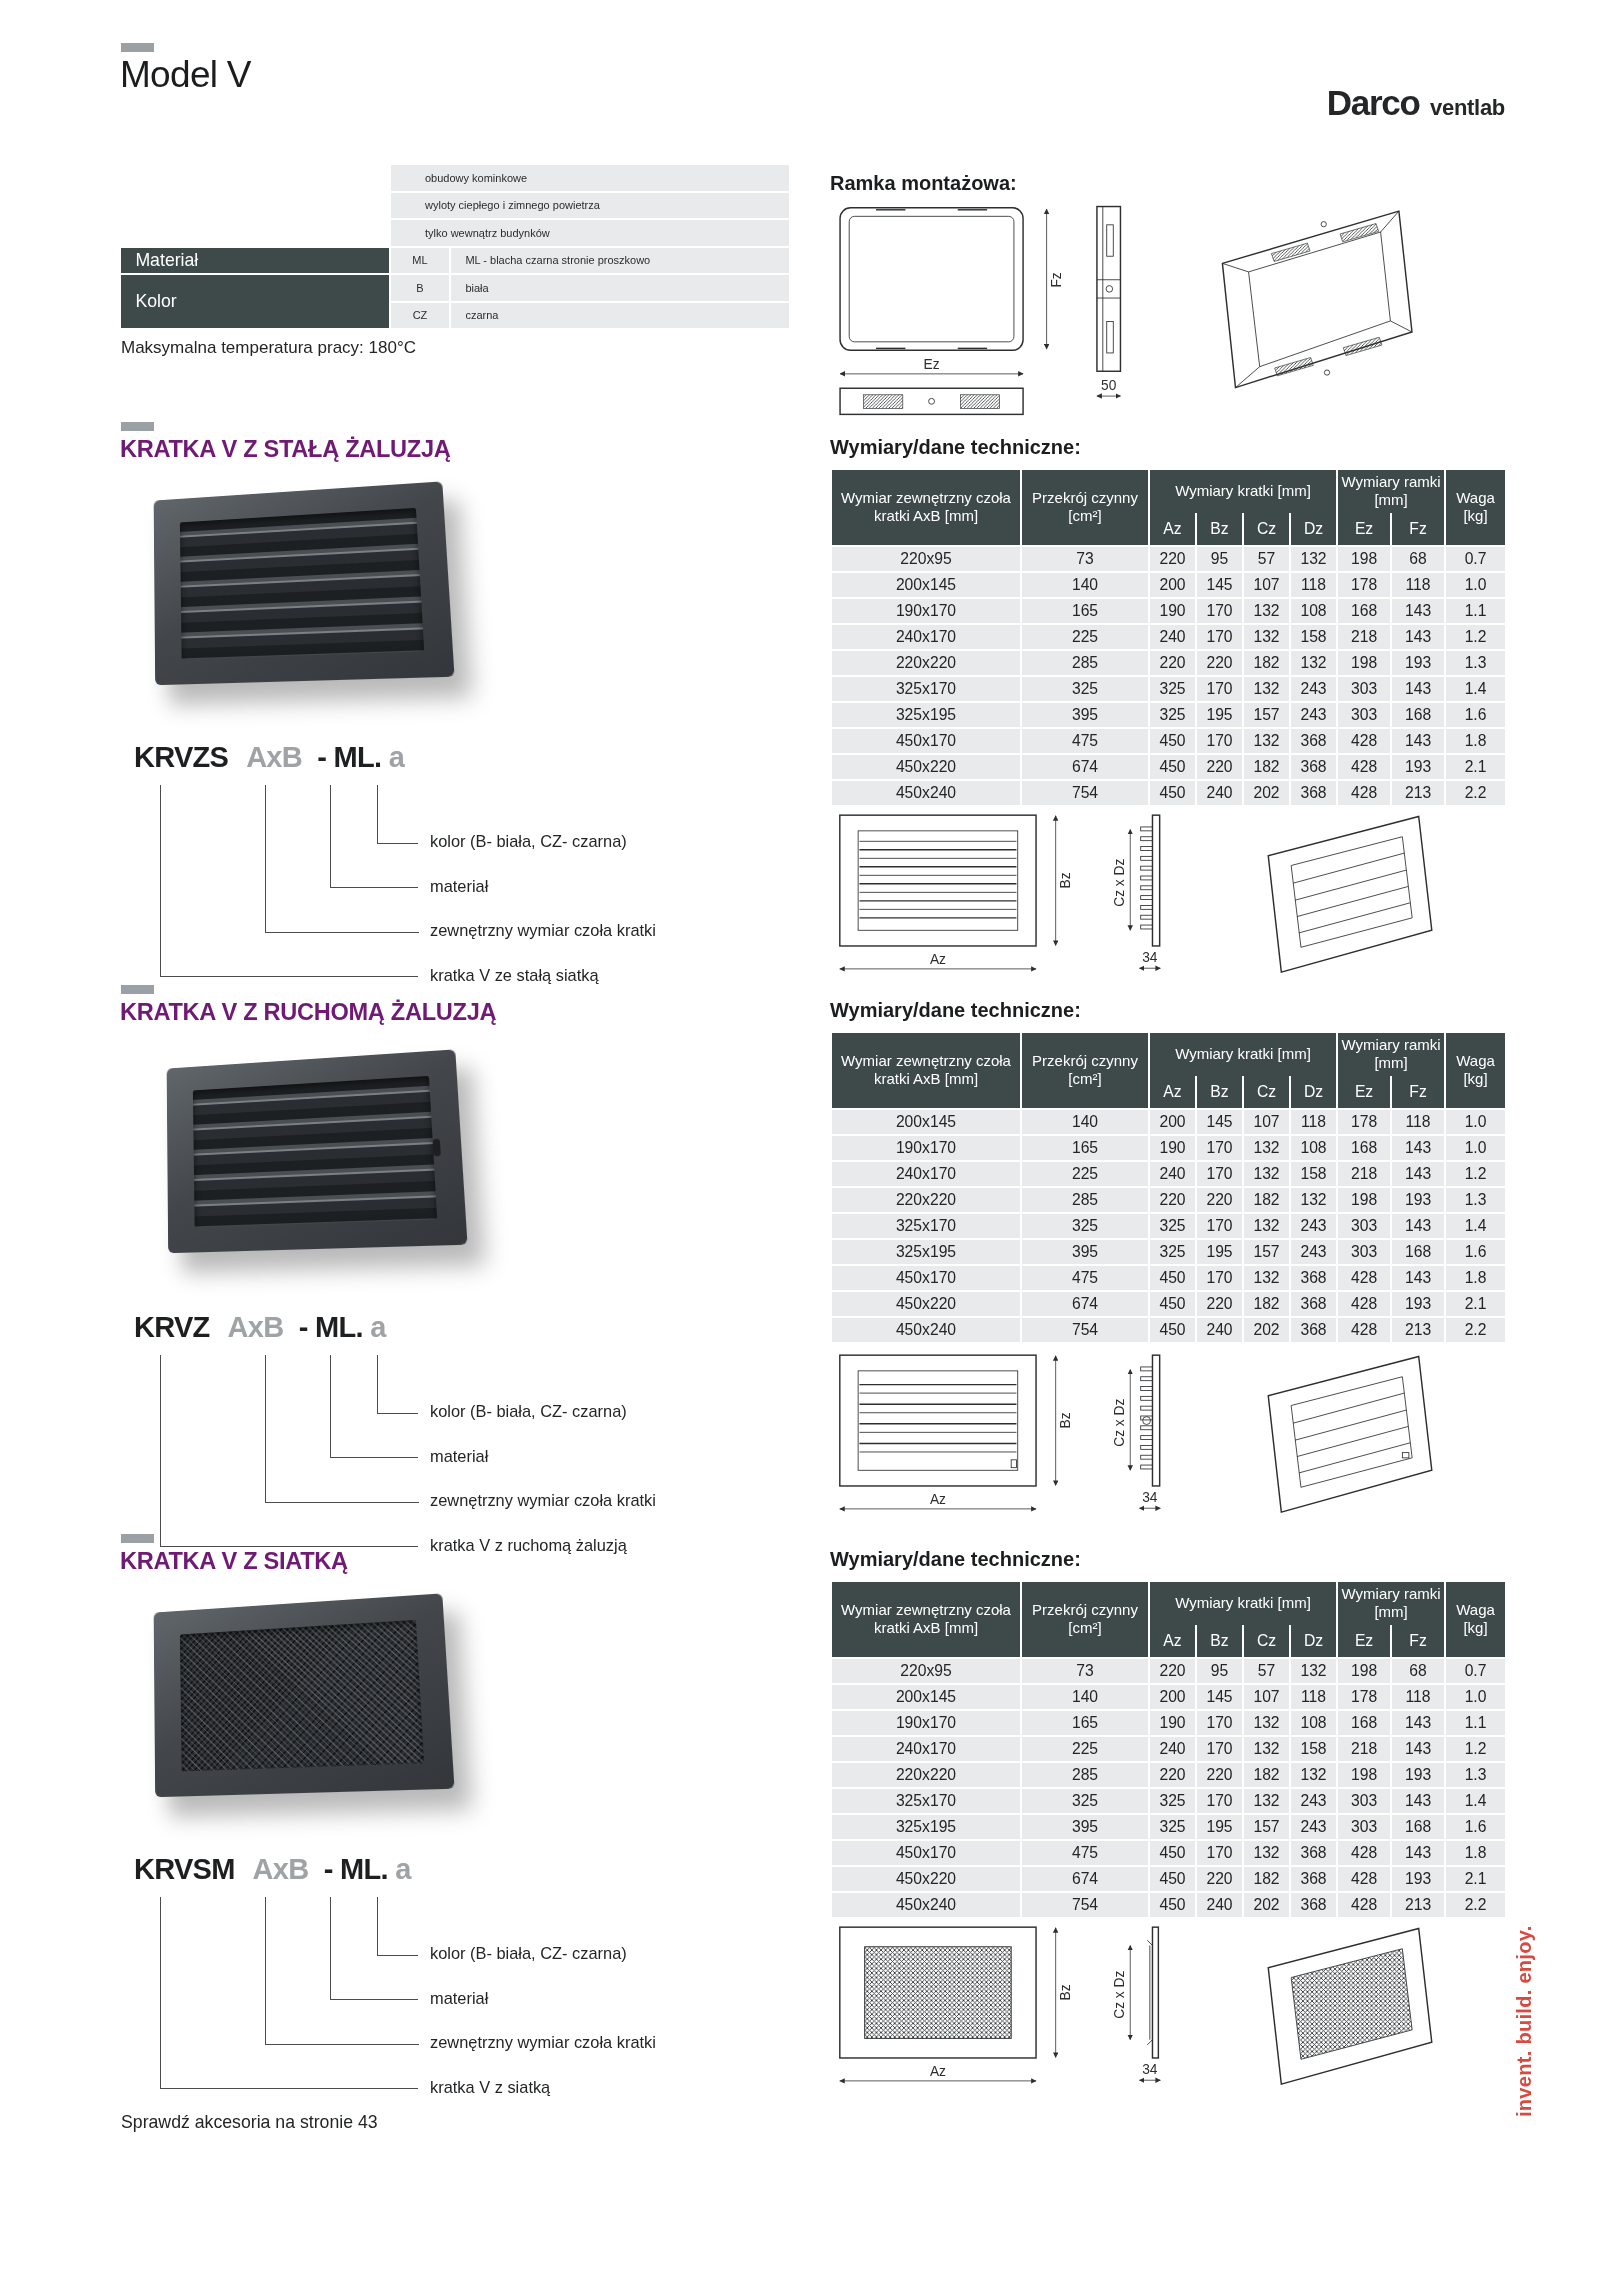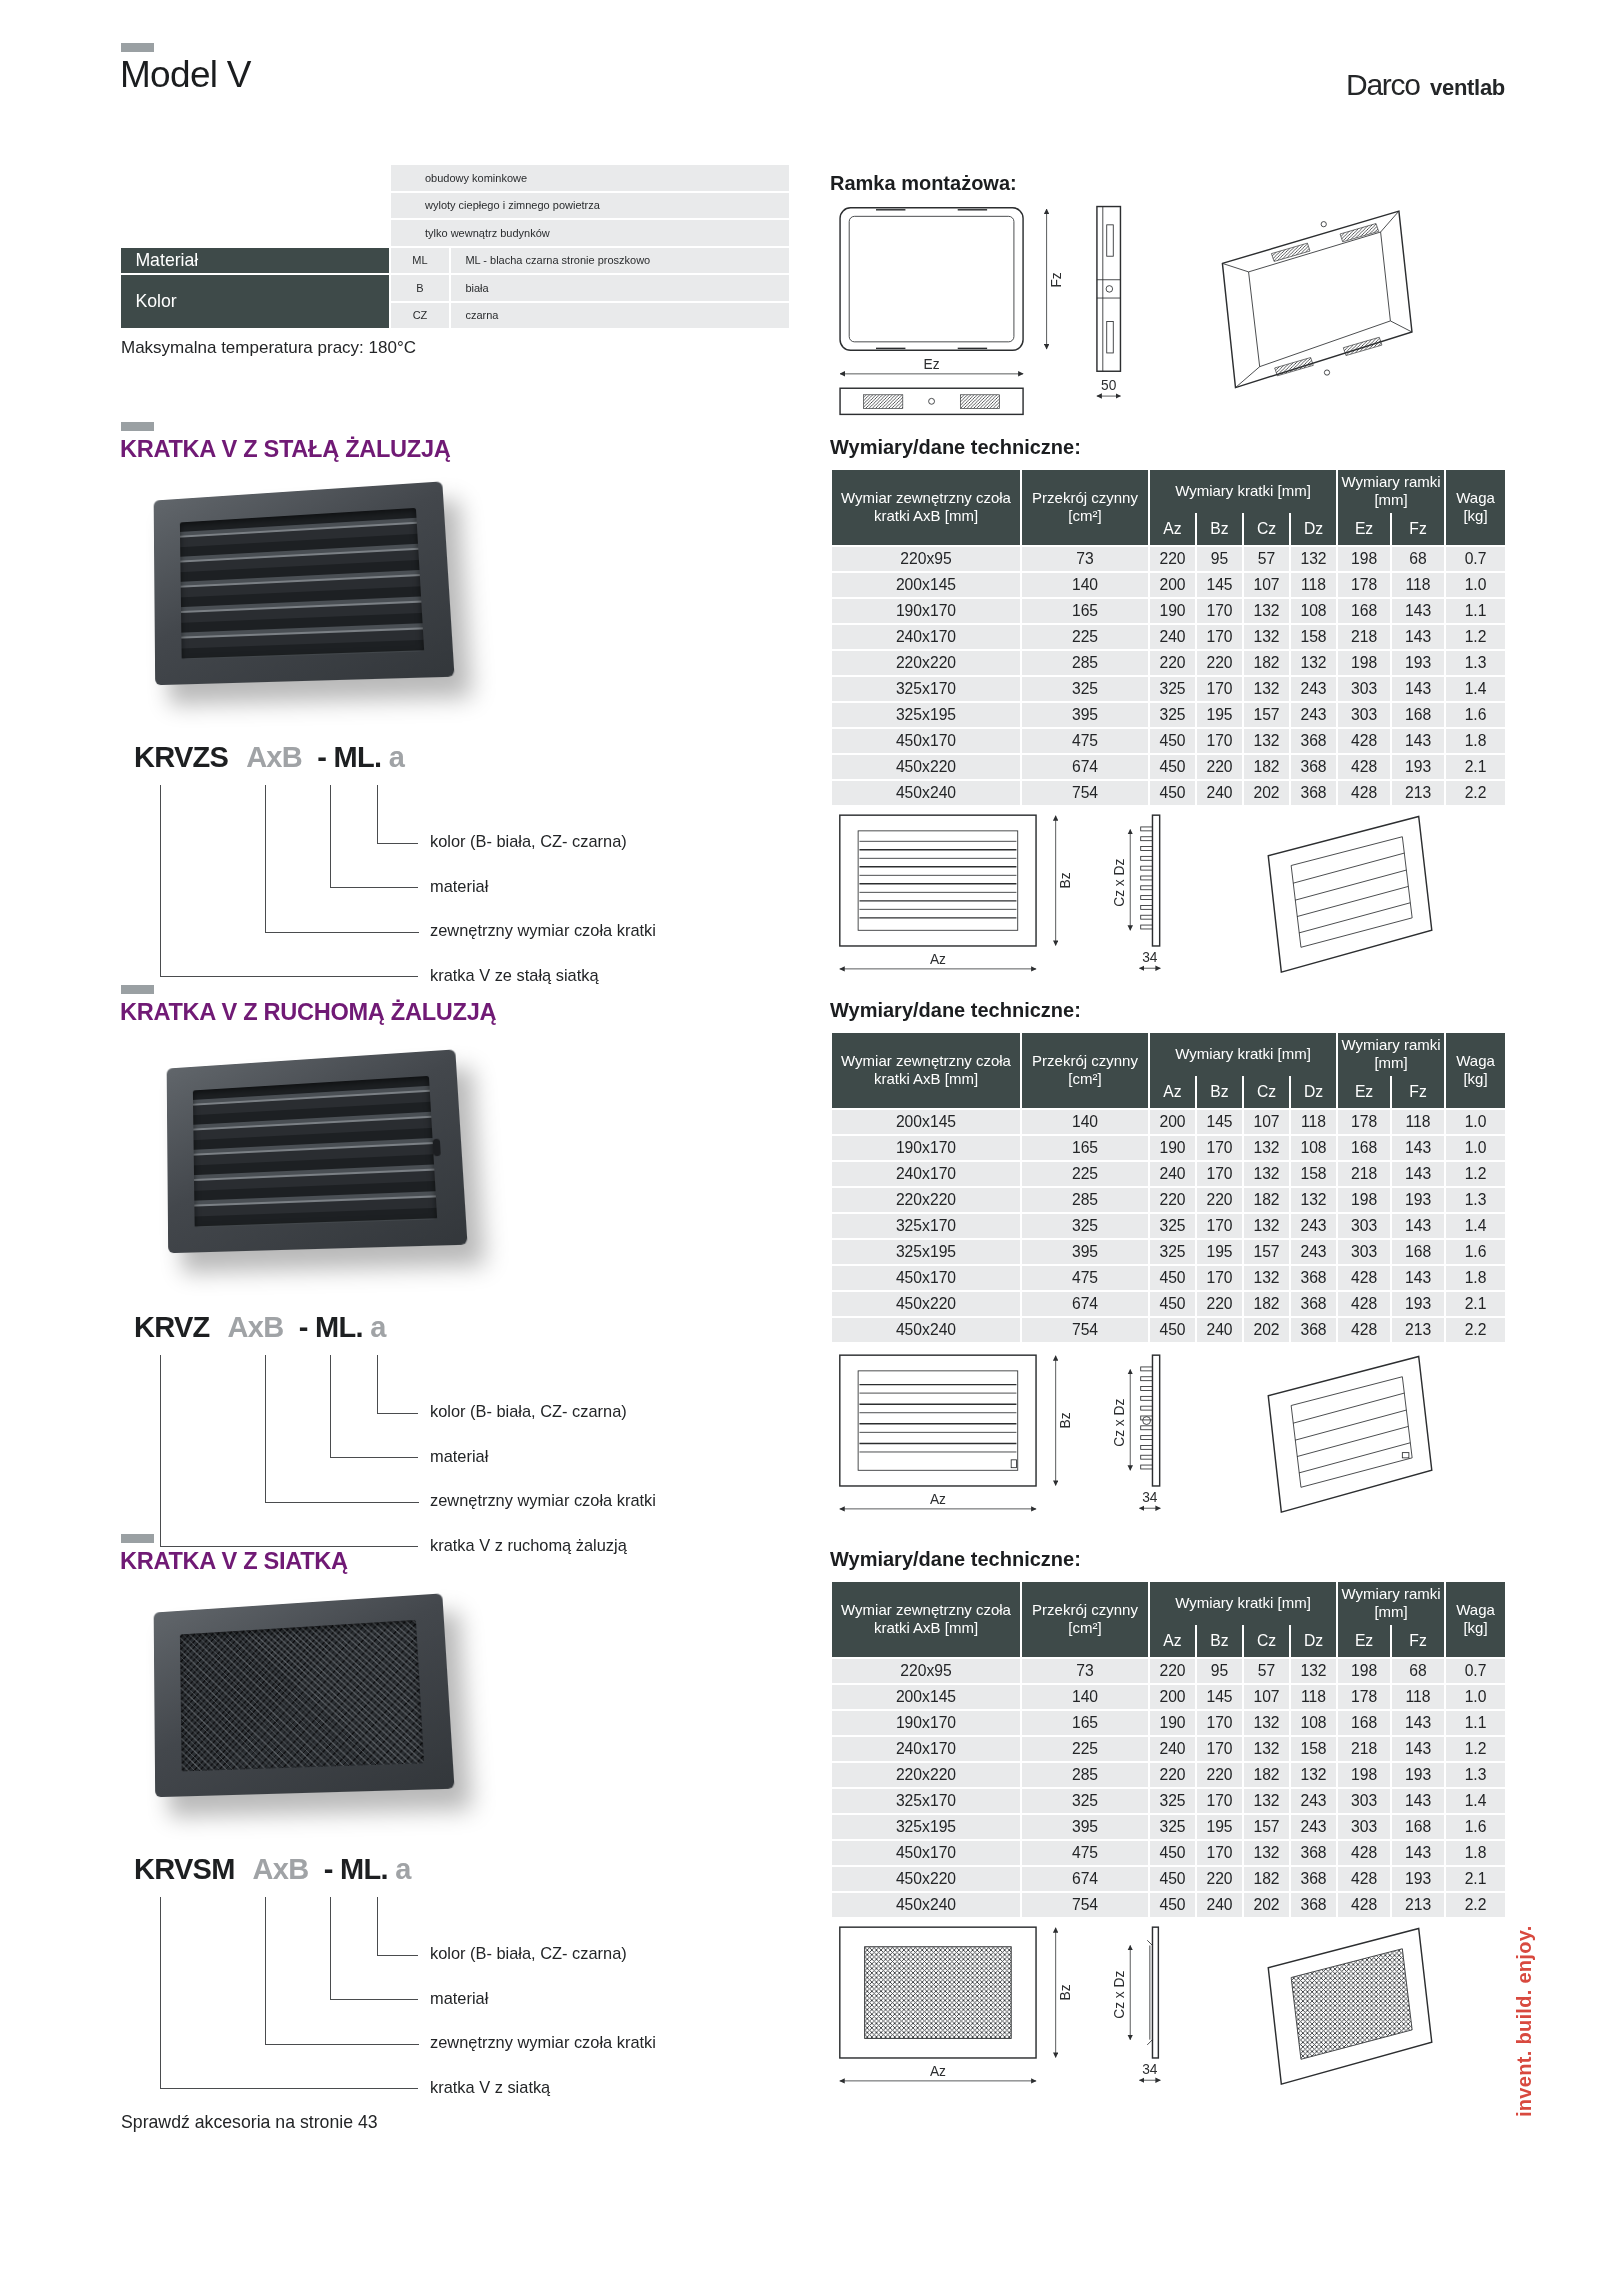--- a/index.html
+++ b/index.html
@@ -5,21 +5,21 @@
   * { margin:0; padding:0; box-sizing:border-box; }
   html,body { background:#ffffff; }
   body { font-family:"Liberation Sans", sans-serif; color:#1e2022; }
   .page { position:relative; width:1623px; height:2295px; background:#fff; overflow:hidden; }
 
   .marker { position:absolute; width:33px; height:8.5px; background:#9aa0a3; }
 
   
   .page-title { position:absolute; left:120px; top:54px; font-size:37px; font-weight:400; letter-spacing:-0.7px; color:#1b1d1f; }
   .logo { position:absolute; top:68px; right:118px; display:flex; align-items:baseline; gap:10.5px; }
-  .logo-main { font-size:30px; font-weight:400; letter-spacing:-1.3px; color:#242628; }
+  .logo-main { font-size:35px; font-weight:700; letter-spacing:-1.3px; color:#242628;margin-top:15px; }
   .logo-sub { font-size:22px; font-weight:700; letter-spacing:-0.3px; color:#242628; }
 
   
   .props { position:absolute; left:121px; top:165px; width:674px;
            display:grid; grid-template-columns:268px 58px 338px; grid-auto-rows:25.5px; gap:2px; }
   .pcell { display:flex; align-items:center; font-size:11px; }
   .pdark { background:#3e4a49; color:#fff; padding-left:14.4px; font-size:17.7px; }
   .plight { background:#e9eaeb; color:#2a2c2e; }
   .p-app-label { grid-column:1; grid-row:1 / span 3; }
   .p-app-val  { grid-column:2 / span 2; padding-left:34px; }

